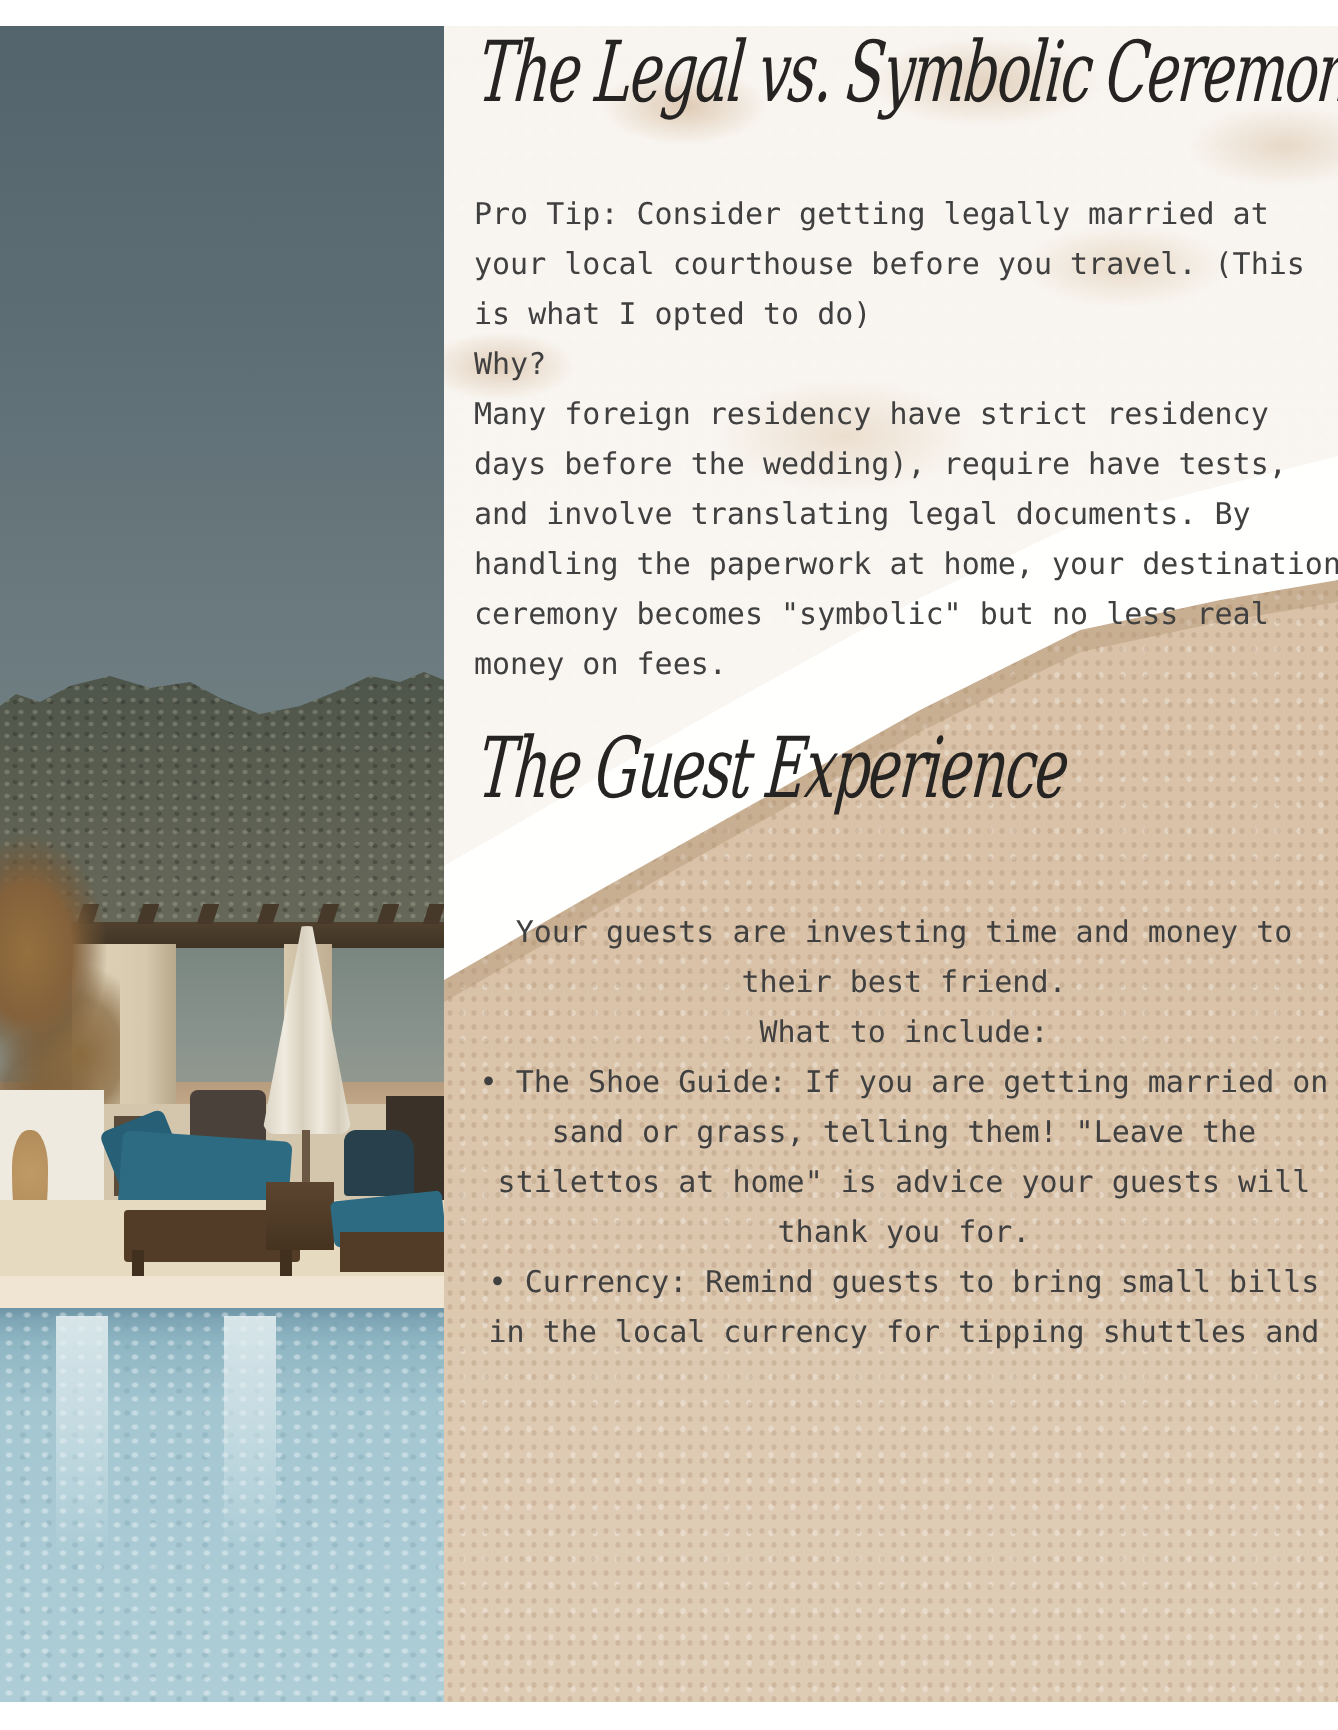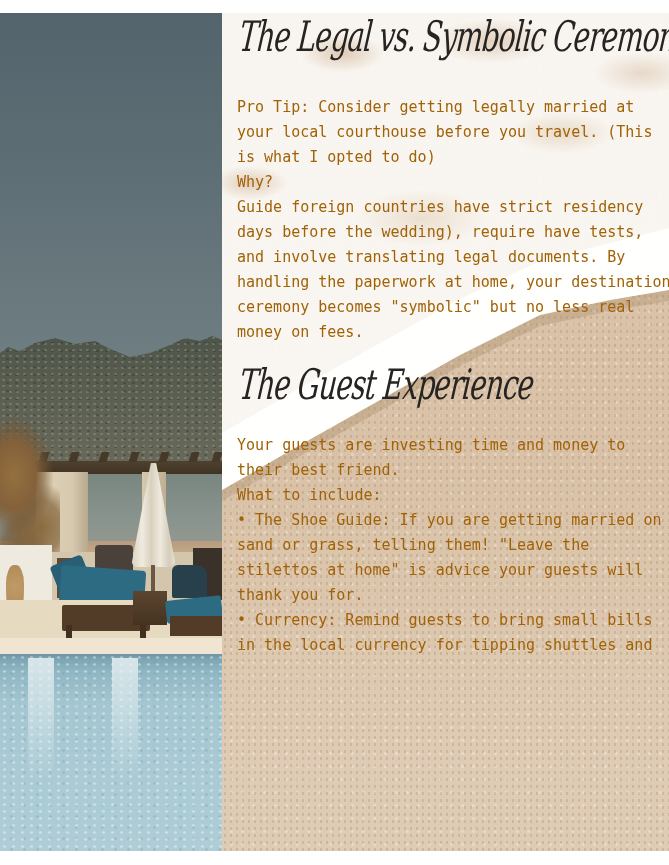--- a/index.html
+++ b/index.html
@@ -89,23 +89,23 @@
        clip-path:polygon(447px 277px,447px 288px,388px 298px,318px 313px,238px 353px,158px 398px,78px 443px,0 488px,0 477px,78px 432px,158px 387px,238px 342px,318px 302px,388px 287px);}
 
   
   .content{position:absolute;left:237px;top:13px;width:430px;z-index:10;}
   .script-heading{font-family:"DejaVu Serif", serif;font-style:italic;font-weight:400;
        font-size:28px;letter-spacing:-1px;color:#262422;margin:0;height:60px;line-height:56px;
        transform:scaleY(1.5) skewX(-8deg);transform-origin:12px 48px;white-space:nowrap;}
   .h1{margin-top:6px;}
   .h2{margin-top:22px;height:58px;}
   .body-block{margin-top:16px;}
-  .body-block.second{margin-top:8px;}
+  .body-block.second{margin-top:29px;text-align:center;}
   .text-line{font-family:"DejaVu Sans Mono", monospace;font-size:15px;line-height:25px;
-       color:#a16207;white-space:pre;letter-spacing:0px;}
+       color:#404040;white-space:pre;letter-spacing:0px;}
 </style>
 </head>
 <body>
 
 <div class="page">
 
   <div class="photo">
     <div class="sky"></div>
     <div class="mountain"></div>
     <div class="sea"></div>
@@ -152,21 +152,21 @@
     <div class="wet-line"></div>
   </div>
 
   <div class="content">
     <h1 class="script-heading h1">The Legal vs. Symbolic Ceremony</h1>
     <div class="body-block">
         <div class="text-line">Pro Tip: Consider getting legally married at</div>
         <div class="text-line">your local courthouse before you travel. (This</div>
         <div class="text-line">is what I opted to do)</div>
         <div class="text-line">Why?</div>
-        <div class="text-line">Guide foreign countries have strict residency</div>
+        <div class="text-line">Many foreign residency have strict residency</div>
         <div class="text-line">days before the wedding), require have tests,</div>
         <div class="text-line">and involve translating legal documents. By</div>
         <div class="text-line">handling the paperwork at home, your destination</div>
         <div class="text-line">ceremony becomes "symbolic" but no less real</div>
         <div class="text-line">money on fees.</div>
       </div>
     <h1 class="script-heading h2">The Guest Experience</h1>
     <div class="body-block second">
         <div class="text-line">Your guests are investing time and money to</div>
         <div class="text-line">their best friend.</div>

